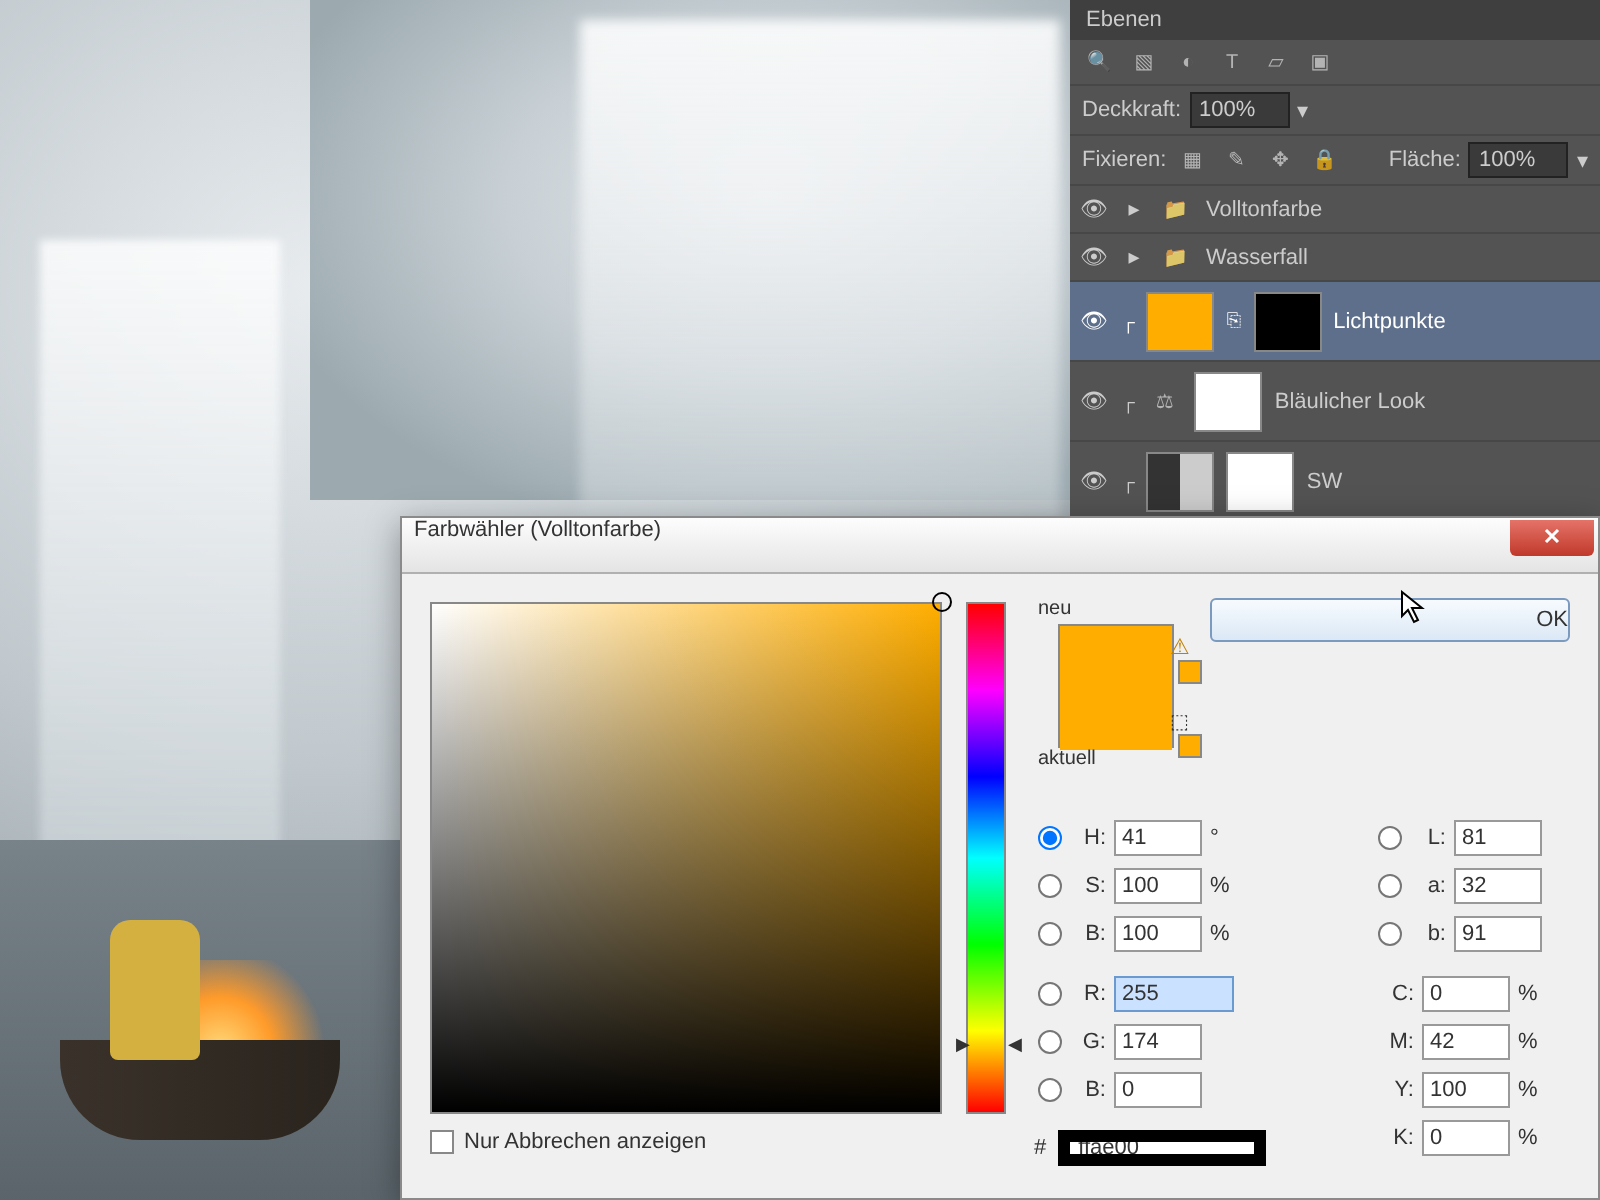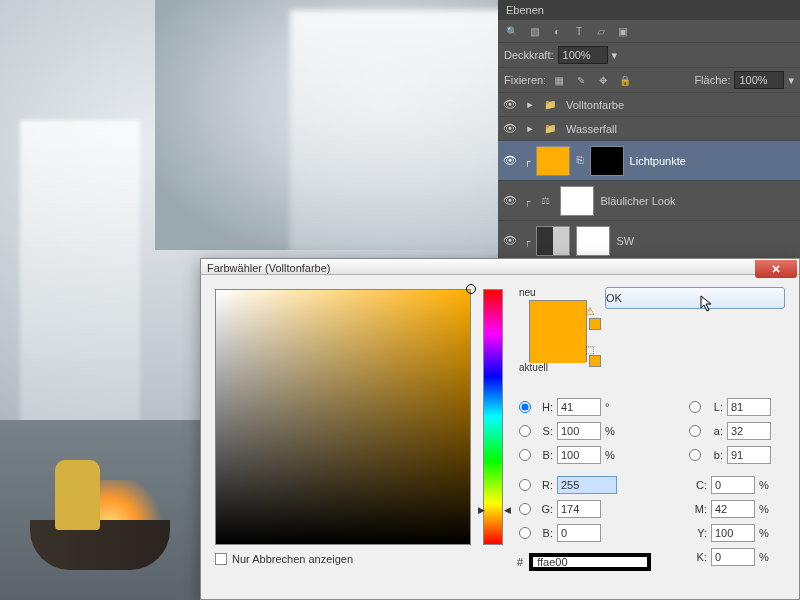--- a/index.html
+++ b/index.html
@@ -7,21 +7,21 @@
 .canvas{position:absolute;left:0;top:0;width:535px;height:600px;background:linear-gradient(135deg,#b8c4cc 0%,#d4dce2 30%,#9aa8b0 70%,#7a868e 100%)}
 .sky{position:absolute;left:0;top:0;right:0;height:480px;background:radial-gradient(ellipse at 30% 30%,#e8ecef 0%,#c0c8cd 50%,#8a949a 100%)}
 .face{position:absolute;right:0;top:0;width:380px;height:250px;background:radial-gradient(ellipse at 60% 40%,#e4e8eb 0%,#c8d0d5 40%,#9caab0 80%)}
 .waterfall{position:absolute;left:20px;top:120px;width:120px;height:360px;background:linear-gradient(180deg,rgba(255,255,255,.8) 0%,rgba(200,210,215,.6) 100%);filter:blur(2px)}
 .waterfall2{position:absolute;left:290px;top:10px;width:240px;height:250px;background:linear-gradient(180deg,rgba(255,255,255,.85) 0%,rgba(210,218,222,.5) 100%);filter:blur(3px)}
 .sea{position:absolute;left:0;bottom:0;right:0;height:180px;background:linear-gradient(180deg,#788289 0%,#5a646a 100%)}
 .glow{position:absolute;left:50px;bottom:30px;width:120px;height:90px;background:radial-gradient(circle,#ffd97a 0%,#ff9b2a 35%,rgba(255,140,30,0) 70%)}
 .boat{position:absolute;left:30px;bottom:30px;width:140px;height:50px;background:linear-gradient(90deg,#3a322a 0%,#2a241e 100%);border-radius:0 0 40px 40px}
 .figure{position:absolute;left:55px;bottom:70px;width:45px;height:70px;background:#d4b040;border-radius:10px 10px 4px 4px}
 
-.panel{position:absolute;right:0;top:0;width:302px;height:260px;background:#535353;color:#ccc}
+.panel{position:absolute;right:0;top:0;width:265px;height:260px;background:#535353;color:#ccc}
 .panel *{color:#ccc}
 .ptab{padding:4px 8px;background:#3f3f3f;font-size:11px}
 .prow{display:flex;align-items:center;padding:3px 6px;gap:4px;border-bottom:1px solid #474747}
 .sel{background:#3a3a3a;border:1px solid #222;padding:2px 4px;font-size:10px;min-width:50px}
 .sel.wide{flex:1}
 .picon{width:18px;height:16px;display:inline-flex;align-items:center;justify-content:center;font-size:10px;opacity:.8}
 .layers{overflow:hidden}
 .lrow{display:flex;align-items:center;padding:3px 4px;gap:6px;border-bottom:1px solid #474747;min-height:24px}
 .lrow.sel-row{background:#5d6f8a}
 .lrow.sel-row *{color:#fff}
@@ -29,49 +29,49 @@
 .thumb{width:28px;height:24px;border:1px solid #888;background:#fff}
 .thumb.orange{background:#ffae00}
 .thumb.black{background:#000}
 .thumb.gray{background:linear-gradient(90deg,#333 50%,#ccc 50%)}
 .lfold{width:12px;text-align:center}
 .lname{font-size:11px}
 .lrow.tall{min-height:40px}
 .lrow.tall .thumb{width:34px;height:30px}
 
 .dialog{position:absolute;left:200px;top:258px;width:600px;height:342px;background:#f0f0f0;border:1px solid #8a8a8a;box-shadow:0 4px 16px rgba(0,0,0,.35)}
-.titlebar{height:16px;background:linear-gradient(180deg,#fdfdfd 0%,#e4e4e4 100%);border-bottom:1px solid #b0b0b0;display:flex;align-items:flex-end;padding:0 6px;position:relative}
+.titlebar{height:28px;background:linear-gradient(180deg,#fdfdfd 0%,#e4e4e4 100%);border-bottom:1px solid #b0b0b0;display:flex;align-items:flex-start;padding:0 6px;position:relative}
 .closex{position:absolute;right:2px;top:1px;width:42px;height:18px;background:linear-gradient(180deg,#e57368 0%,#c0392b 100%);color:#fff;text-align:center;border-radius:0 0 3px 3px;font-weight:bold;line-height:18px}
 .body{position:relative;padding:10px 12px;height:318px}
 .gradbox{position:absolute;left:14px;top:14px;width:256px;height:256px;border:1px solid #888;background:linear-gradient(to bottom,rgba(0,0,0,0) 0%,#000 100%),linear-gradient(to right,#fff 0%,#ffae00 100%)}
 .gradring{position:absolute;right:-6px;top:-6px;width:10px;height:10px;border:1px solid #000;border-radius:50%}
 .huebar{position:absolute;left:282px;top:14px;width:20px;height:256px;border:1px solid #888;background:linear-gradient(180deg,#f00 0%,#f0f 17%,#00f 34%,#0ff 50%,#0f0 67%,#ff0 84%,#f00 100%)}
 .huemark{position:absolute;left:277px;top:230px;font-size:9px;color:#333}
 .huemark2{position:absolute;left:303px;top:230px;font-size:9px;color:#333}
 
 .swatch-area{position:absolute;left:318px;top:12px;width:78px;}
 .swlabel{font-size:10px;margin-bottom:2px}
 .bigsw{width:58px;height:62px;border:1px solid #888;margin:0 auto}
 .bigsw .half{height:31px;background:#ffae00}
 .mini{width:12px;height:12px;border:1px solid #888;display:inline-block;background:#ffae00;margin-left:4px}
 .warn{color:#c08000;font-size:11px}
 
 .btns{position:absolute;right:14px;top:12px;width:180px}
-.btn{display:block;width:100%;height:22px;margin-bottom:22px;background:linear-gradient(180deg,#f7fbff 0%,#dbe8f5 100%);border:1px solid #7a9ac0;border-radius:3px;font-size:11px;text-align:left;line-height:20px;cursor:pointer}
+.btn{display:block;width:100%;height:22px;margin-bottom:22px;background:linear-gradient(180deg,#f7fbff 0%,#dbe8f5 100%);border:1px solid #7a9ac0;border-radius:3px;font-size:11px;text-align:right;line-height:20px;cursor:pointer}
 .btn.plain{background:linear-gradient(180deg,#fdfdfd 0%,#e6e6e6 100%);border-color:#a0a0a0}
 .fl{position:absolute;left:318px;top:120px;width:280px}
 .fr{position:absolute;left:488px;top:120px;width:150px}
 .frow{display:flex;align-items:center;height:24px;gap:4px}
 .rad{width:12px;height:12px}
 .flab{width:18px;text-align:right}
 .finp{width:44px;height:18px;border:1px solid #999;padding:0 3px;background:#fff;font-size:11px}
 .finp.hl{width:60px;background:#cae1ff;border-color:#6a9ad0}
 .funit{width:14px}
 .hexrow{position:absolute;left:316px;top:278px;display:flex;align-items:center;gap:6px}
-.hexinp{width:122px;height:18px;border:4px solid #000000;padding:0 4px;background:#fff}
+.hexinp{width:104px;height:18px;border:6px solid #000000;padding:0 4px;background:#fff}
 
 .webonly{position:absolute;left:14px;top:278px;display:flex;align-items:center;gap:5px}
 .chk{width:12px;height:12px;border:1px solid #888;background:#fff}
 
 .cursor{position:absolute;left:700px;top:295px;width:14px;height:18px;pointer-events:none}
 .cursor svg{width:14px;height:18px}
 .lock{font-size:10px}
 .link{font-size:9px}
 </style>
 </head>

